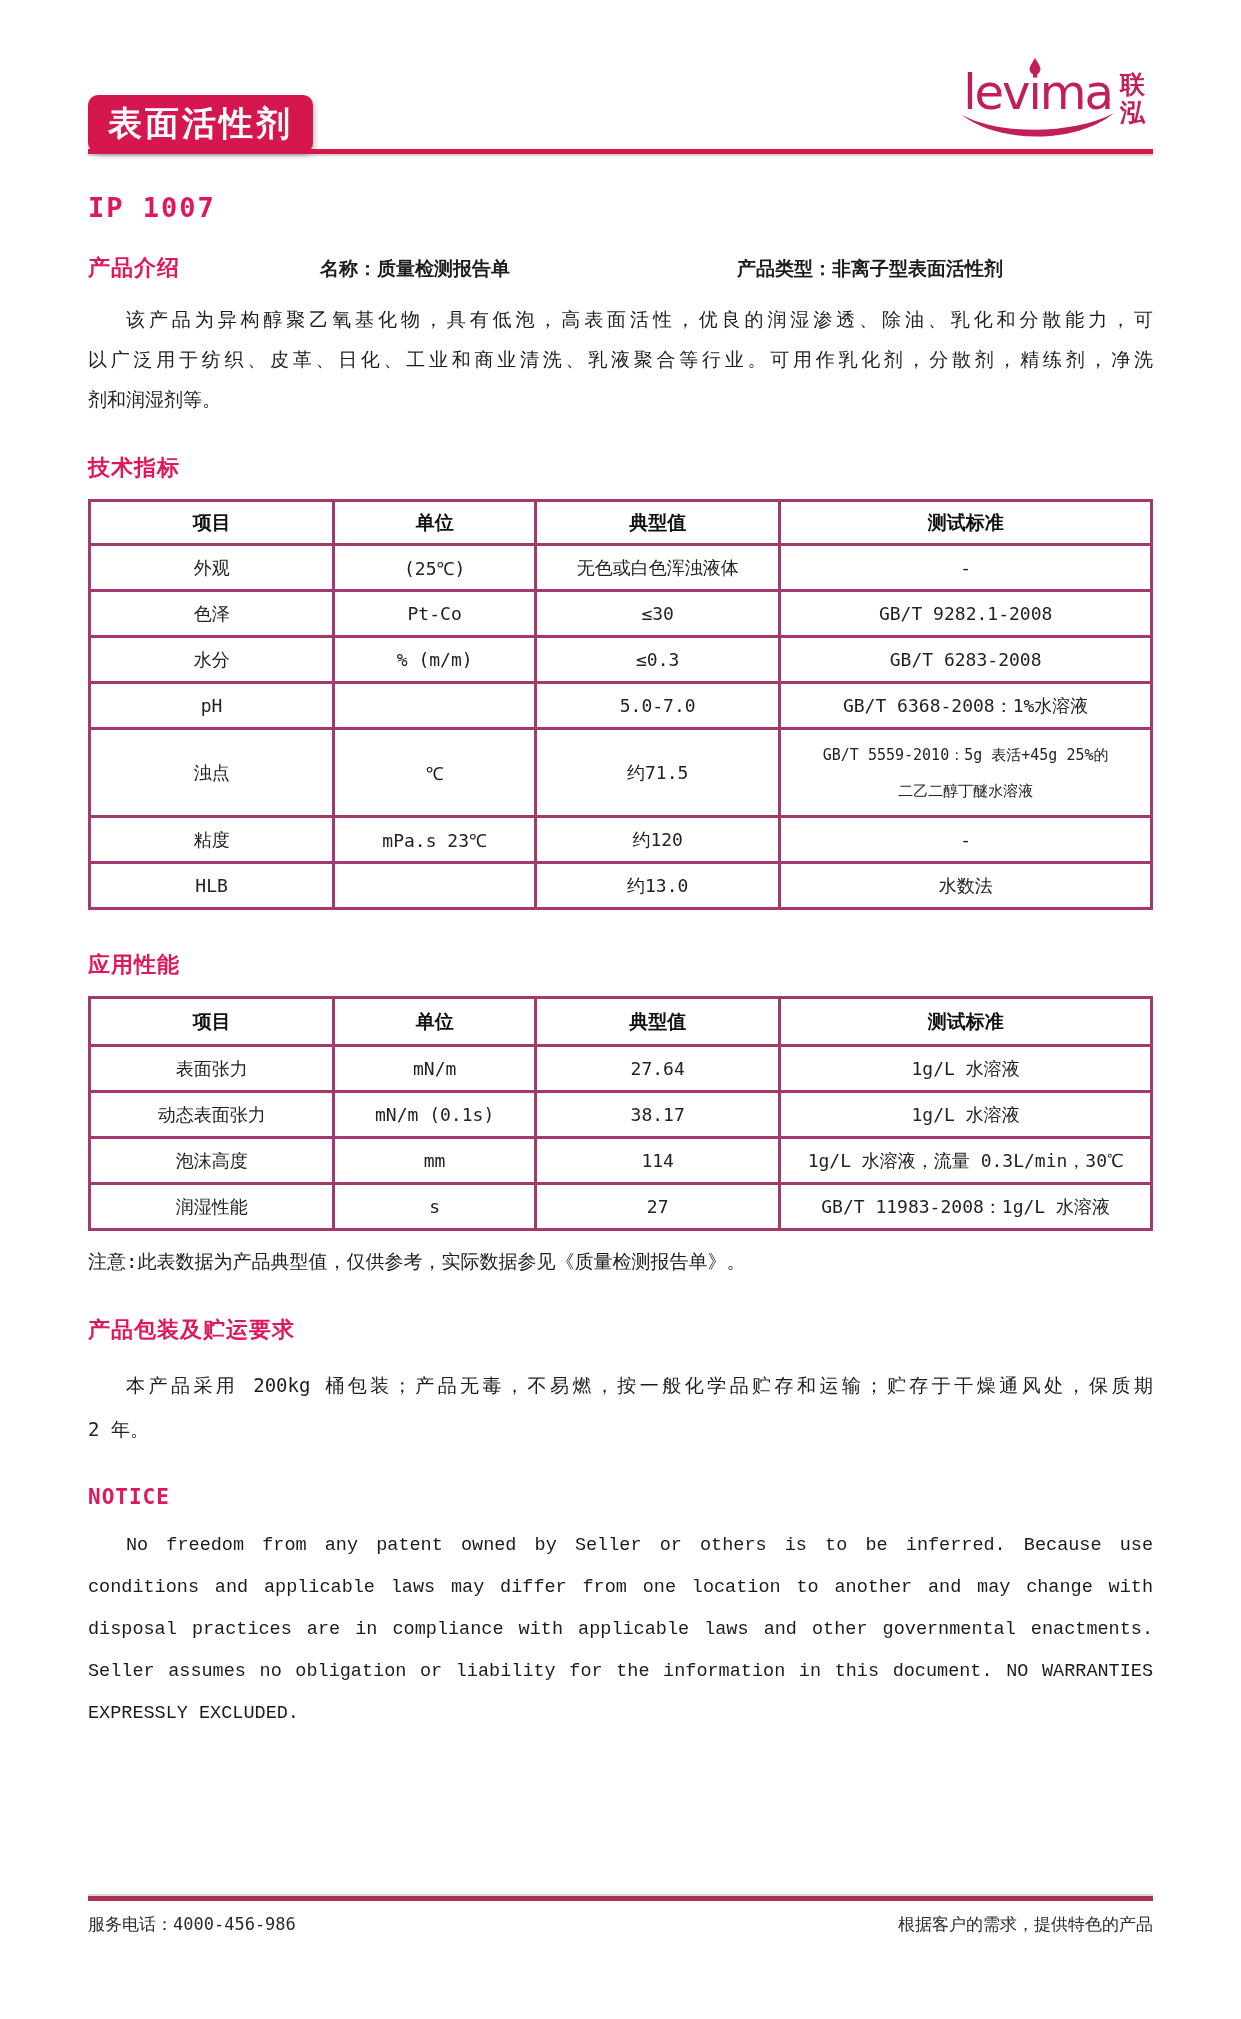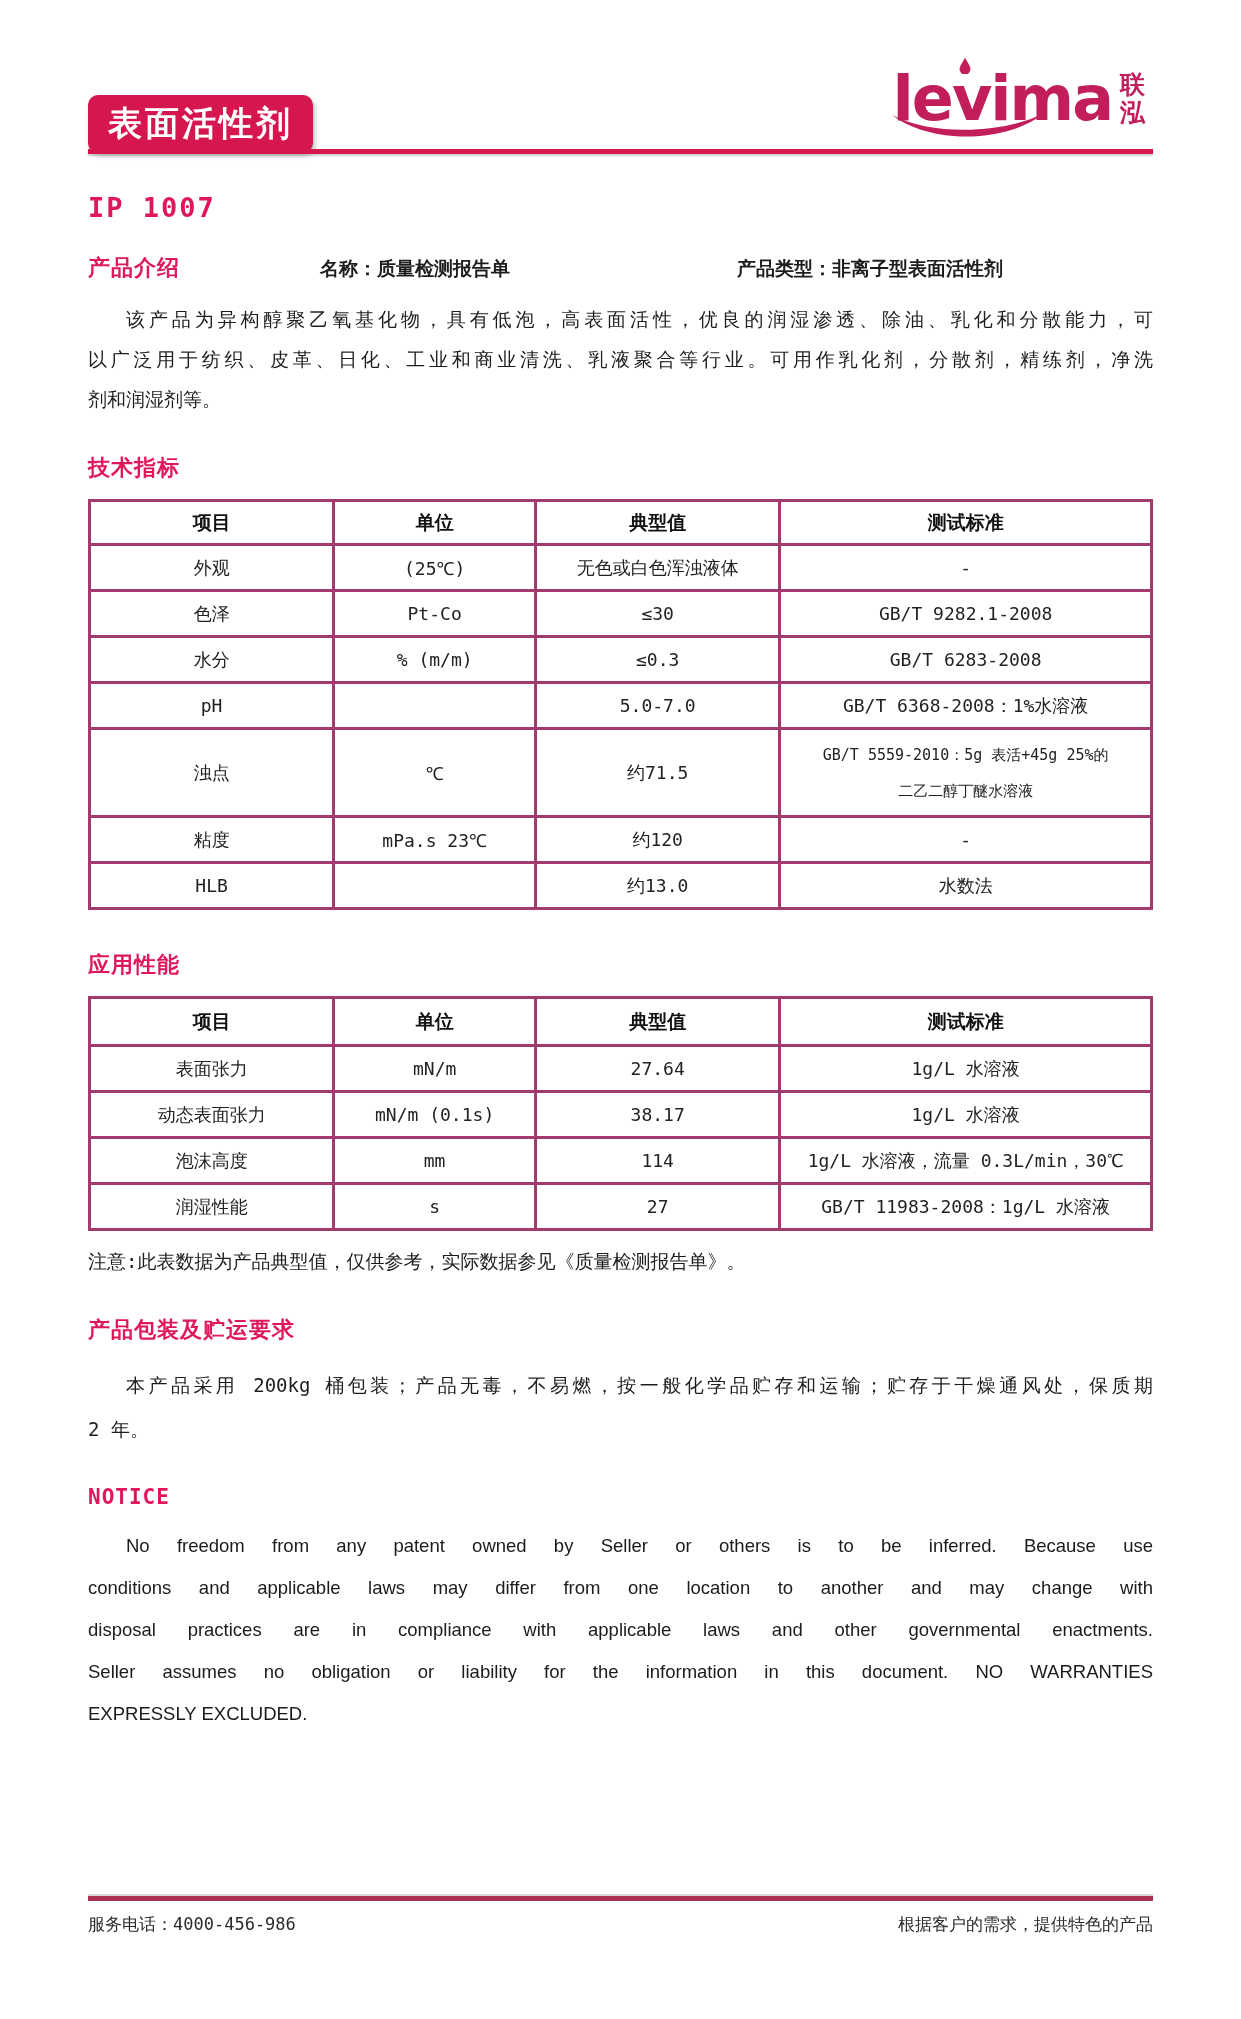--- a/index.html
+++ b/index.html
@@ -28,21 +28,21 @@
   .badge{
     position:absolute;left:0;bottom:1px;
     display:inline-flex;align-items:center;
     height:58px;padding:0 20px;
     background:var(--accent);color:#fff;
     font-size:34px;font-weight:bold;letter-spacing:3px;
     border-radius:10px;
     box-shadow:2px 3px 5px rgba(0,0,0,.25);
   }
   .logo{position:absolute;right:8px;top:-2px;display:flex;align-items:flex-start;}
-  .logo-word{position:relative;font-weight:bold;font-size:62px;line-height:1;color:var(--logo);letter-spacing:-2px;font-family:"DejaVu Sans",sans-serif;}
+  .logo-word{position:relative;font-weight:normal;font-size:48px;line-height:1;color:var(--logo);letter-spacing:-2px;font-family:"DejaVu Sans",sans-serif;}
   .logo-drop{position:absolute;left:66px;top:-10px;}
   .logo-swoosh{position:absolute;left:-4px;top:44px;}
   .logo-cjk{font-size:25px;font-weight:bold;color:var(--logo);line-height:1.12;margin-left:8px;margin-top:2px;letter-spacing:0;}
   
   .doc-title{margin-top:38px;font-size:27px;font-weight:bold;color:var(--heading);font-family:"DejaVu Sans Mono",monospace;letter-spacing:2px;}
   .sec-heading{font-size:22px;font-weight:bold;color:var(--heading);letter-spacing:1px;}
   .notice-heading{font-size:21px;font-weight:bold;color:var(--heading);letter-spacing:1px;font-family:"DejaVu Sans Mono",monospace;}
   
   .intro-row{display:flex;align-items:baseline;margin-top:30px;gap:36px;}
   .intro-row .sec-heading{width:196px;flex:none;}
@@ -65,21 +65,21 @@
   }
   .spec-table th{font-weight:bold;font-size:19px;height:44px;color:#111;}
   .spec-table td{height:46px;}
   .spec-table tr.row-tall td{height:88px;}
   .spec-table td.std-small{font-size:15px;line-height:2.4;}
   .app-table th{height:48px;}
   .note-line{margin-top:18px;font-size:19px;font-family:"DejaVu Sans Mono","Liberation Sans",sans-serif;}
   .mt-sec{margin-top:40px;}
   .mt-sec-sm{margin-top:34px;}
   
-  .notice-para{margin-top:16px;font-size:18.5px;line-height:42px;font-family:Liberation Sans, sans-serif;color:#1b1b1b;}
+  .notice-para{margin-top:16px;font-size:18.5px;line-height:42px;font-family:Liberation Mono, monospace;color:#1b1b1b;}
   .notice-para .line{text-align:justify;}
   .notice-para .line.fill{text-align-last:justify;}
   .notice-para .line.indent{text-indent:38px;}
   
   .footer{position:absolute;left:88px;right:88px;top:1896px;}
   .footer-rule{height:5px;background:var(--footer-rule);box-shadow:0 -2px 0 #d8d8d8;}
   .footer-row{display:flex;justify-content:space-between;margin-top:12px;font-size:17px;color:#2a2a2a;font-family:"DejaVu Sans Mono","Liberation Sans",sans-serif;}
 </style>
 </head>
 <body>

